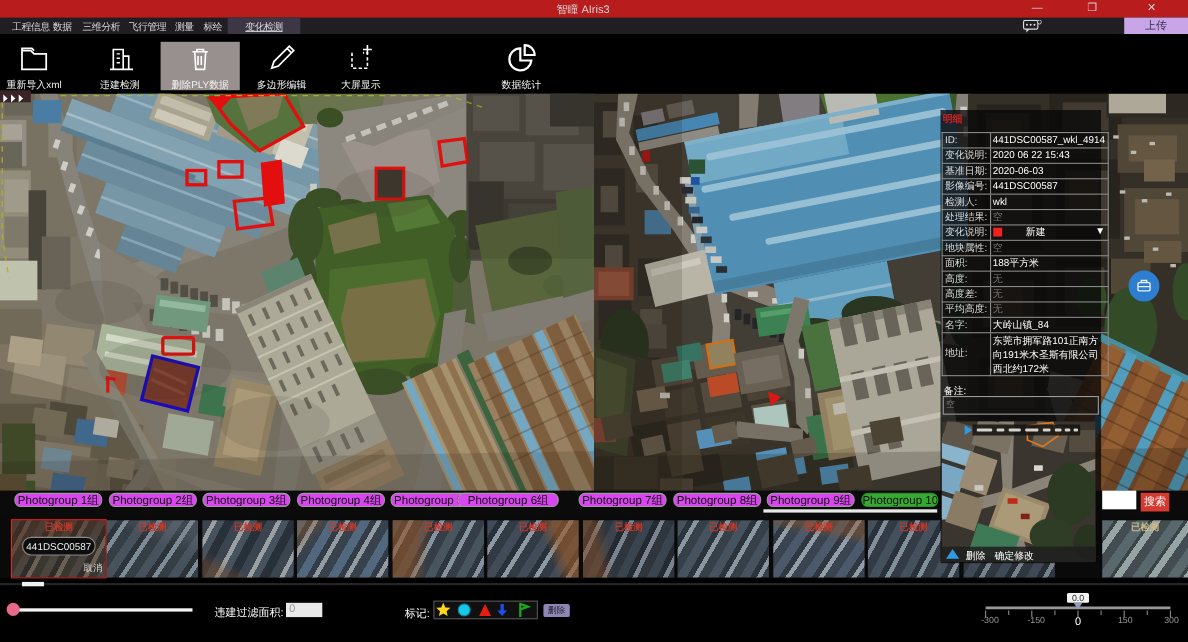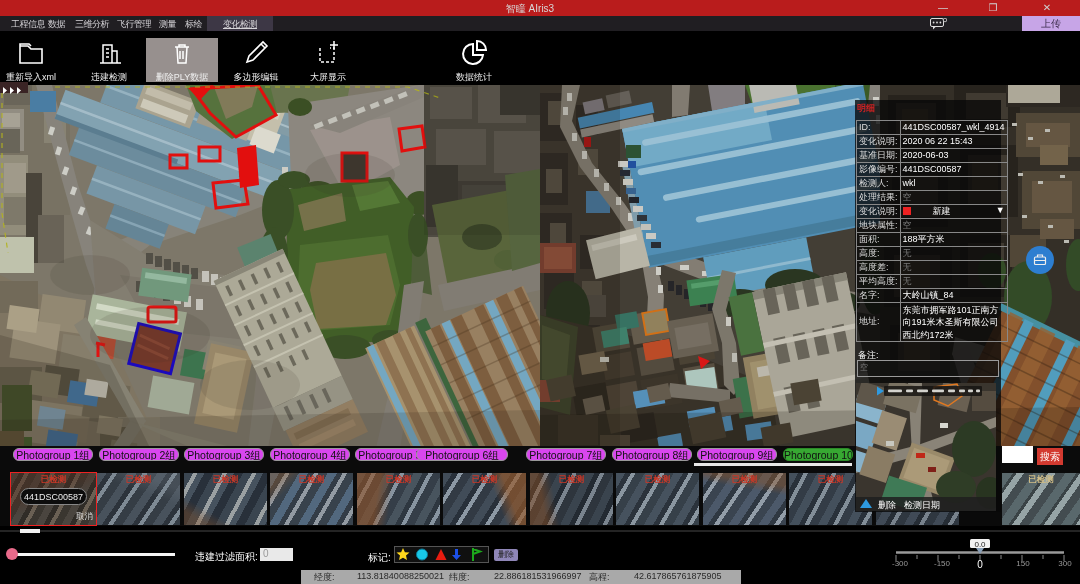--- a/index.html
+++ b/index.html
@@ -918,21 +918,21 @@
       <rect x="92" y="6.5" width="7" height="2.8" rx="1"></rect>
       <rect x="103" y="6.5" width="6" height="2.8" rx="1"></rect>
       <rect x="112" y="6.5" width="5" height="2.8" rx="1"></rect>
       <rect x="120" y="6.5" width="4" height="2.8" rx="1"></rect>
     </g>
   </svg>
   </div>
   <div id="actionrow" class="abs">
     <span style="position:absolute;left:4px;top:2px;width:0;height:0;border-left:6px solid transparent;border-right:6px solid transparent;border-bottom:9px solid #2e9ae0;"></span>
     <span style="position:absolute;left:22px;top:2px;">删除</span>
-    <span style="position:absolute;left:48px;top:2px;">检测日期</span>
+    <span style="position:absolute;left:48px;top:2px;">确定修改</span>
   </div>
 
   <div id="photorow" class="abs">
     <div class="pgbtn" style="left:13px;width:80px;">Photogroup 1组</div>
     <div class="pgbtn" style="left:99px;width:80px;">Photogroup 2组</div>
     <div class="pgbtn" style="left:184px;width:80px;">Photogroup 3组</div>
     <div class="pgbtn" style="left:270px;width:80px;">Photogroup 4组</div>
     <div class="pgbtn" style="left:355px;width:80px;">Photogroup 5组</div>
     <div class="pgbtn" style="left:416px;width:92px;">Photogroup 6组</div>
     <div class="pgbtn" style="left:526px;width:80px;">Photogroup 7组</div>
@@ -1017,28 +1017,20 @@
     <div class="marktray">
       <svg width="93" height="15" viewBox="0 0 93 15">
         <path d="M8 1 l1.9 4.2 4.6 0.4 -3.5 3 1 4.5 -4-2.4 -4 2.4 1-4.5 -3.5-3 4.6-0.4 Z" fill="#ffd71c"></path>
         <circle cx="27" cy="7.5" r="5.5" fill="#18c8e8" stroke="#0a7a98" stroke-width="1"></circle>
         <path d="M46 2 l5.5 11 h-11 Z" fill="#e81c10"></path>
         <path d="M63 2 v6 h3 l-4.5 5 -4.5-5 h3 v-6 Z" fill="#1c50e8"></path>
         <path d="M78 14 V1 M78 2 l7 2.5 -7 2.5" stroke="#1ca81c" stroke-width="2" fill="none"></path>
       </svg>
     </div>
     <div class="delbtn">删除</div>
-    <div id="statusbar">
-      <span style="left:13px;">经度:</span>
-        <span style="left:56px;">113.81840088250021</span>
-      <span style="left:148px;">纬度:</span>
-        <span style="left:193px;">22.886181531966997</span>
-      <span style="left:288px;">高程:</span>
-        <span style="left:333px;">42.617865761875905</span>
-    </div>
 
     <svg class="abs" style="left:890px;top:8px;" width="185" height="42">
       <line x1="6" y1="18.5" x2="174" y2="18.5" stroke="#999" stroke-width="2.5"></line>
       <g stroke="#8a8a8a" stroke-width="1">
         <line x1="6" y1="21" x2="6" y2="27"></line>
           <line x1="27" y1="21" x2="27" y2="25"></line>
         <line x1="48" y1="21" x2="48" y2="27"></line>
           <line x1="69" y1="21" x2="69" y2="25"></line>
         <line x1="90" y1="21" x2="90" y2="27"></line>
           <line x1="111" y1="21" x2="111" y2="25"></line>

